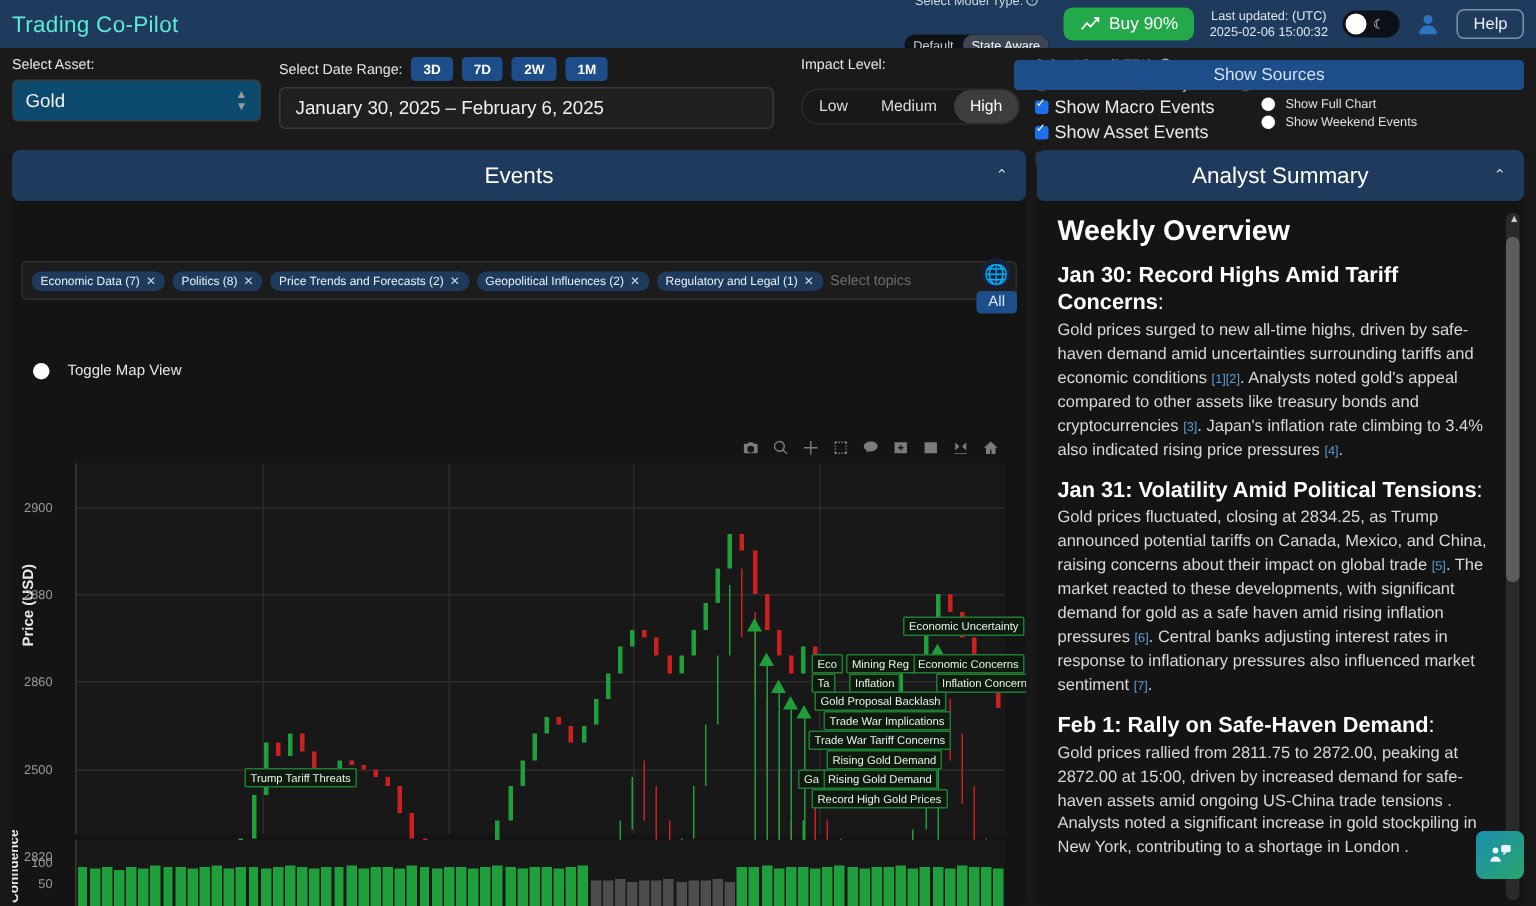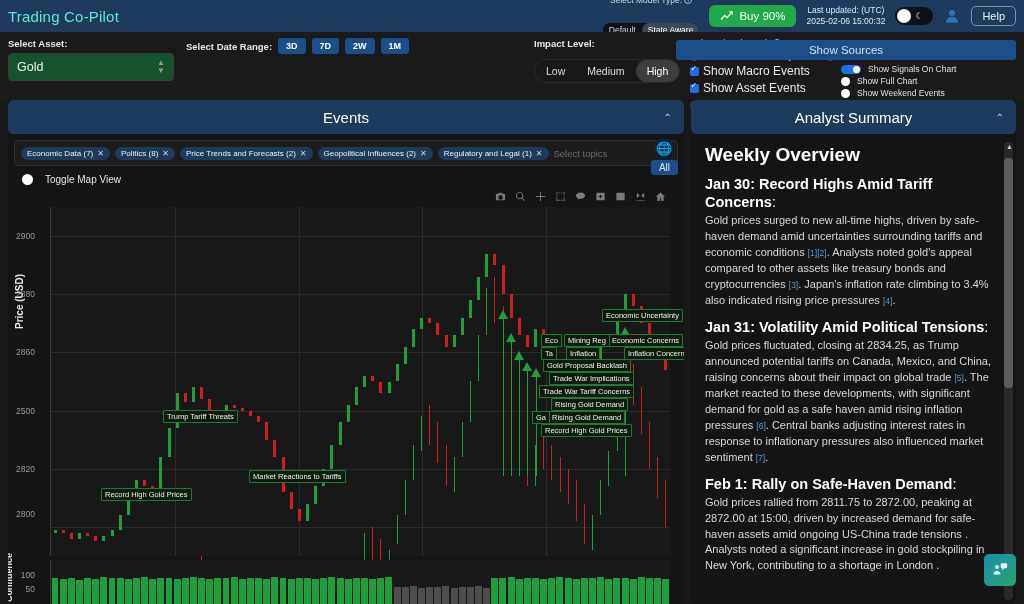--- a/index.html
+++ b/index.html
@@ -52,24 +52,24 @@
   .help-btn {
     border:1px solid #7d93ad; border-radius:5px; padding:3px 10px;
     font-size:11px; color:#eaeff5; background:transparent;
   }
 
   
   .controls {
     height:68px; background:#1a1a1a; display:flex; align-items:flex-start;
     padding:6px 8px 0 8px; position:relative;
   }
-  .ctl-label { font-size:9.5px; font-weight:bold; color:#e6e6e6; margin-bottom:4px; display:block; }
+  .ctl-label { font-size:9.5px; font-weight:normal; color:#e6e6e6; margin-bottom:4px; display:block; }
   .asset-col { width:166px; }
   .select-box {
-    background:#14532d; border:1px solid #3a3a3a; border-radius:4px;
+    background:#0c4a6e; border:1px solid #3a3a3a; border-radius:4px;
     height:28px; display:flex; align-items:center; padding:0 8px;
     font-size:12.5px; color:#f0f0f0; justify-content:space-between;
   }
   .chev-ud { font-size:8px; color:#9a9a9a; line-height:1; display:flex; flex-direction:column; }
 
   .date-col { margin-left:12px; width:330px; }
   .date-head { display:flex; align-items:center; gap:6px; margin-bottom:4px; }
   .rng-btn {
     background:#1d4e89; color:#fff; border-radius:3px; font-size:9px;
     padding:3px 8px; border:none; font-weight:bold;
@@ -125,21 +125,21 @@
   
   .main { display:flex; gap:7px; padding:0 8px; height:calc(604px - 32px - 68px); }
   .panel { background:#141414; border-radius:5px; overflow:hidden; }
   .panel-head {
     background:#1e3a5c; height:34px; display:flex; align-items:center;
     justify-content:center; position:relative; border-radius:5px;
   }
   .panel-head .title { font-size:15px; color:#fff; }
   .panel-head .caret { position:absolute; right:12px; font-size:10px; color:#cfd8e3; }
 
-  .events-panel { flex:0 0 676px; display:flex; flex-direction:column; }
+  .events-panel { flex:0 0 676px; display:flex; flex-direction:column;gap:34px; }
   .topics-row { display:flex; align-items:center; padding:6px 6px 0 6px; gap:6px; position:relative; }
   .topics-box {
     flex:1; background:#1c1c1c; border:1px solid #2e2e2e; border-radius:4px;
     min-height:26px; display:flex; align-items:center; gap:5px; padding:3px 6px;
     position:relative;
   }
   .chip {
     background:#1e3a5c; border-radius:10px; padding:2px 6px; font-size:8px;
     color:#eaf1f8; display:inline-flex; align-items:center; gap:4px; white-space:nowrap;
   }
@@ -280,20 +280,21 @@
   </div>
 
   <div class="date-col">
     <div class="date-head">
       <span class="ctl-label" style="margin:0">Select Date Range:</span>
       <button class="rng-btn">3D</button>
       <button class="rng-btn">7D</button>
       <button class="rng-btn">2W</button>
       <button class="rng-btn">1M</button>
     </div>
+    <div class="date-field">January 30, 2025 – February 6, 2025</div>
   </div>
 
   <div class="impact-col">
     <span class="ctl-label">Impact Level:</span>
     <div class="impact-seg">
       <span>Low</span>
       <span>Medium</span>
       <span class="active">High</span>
     </div>
   </div>
@@ -321,26 +322,20 @@
     </div>
     <div class="chk-row">
       <span class="chk"></span>
       <span class="txt">Show Sector Events</span>
     </div>
   </div>
 
   <div class="sources-col">
     <button class="show-sources">Show Sources</button>
     <div class="src-toggles">
-      <div class="st-row">
-        <span class="st-pill">
-            <span class="kn"></span>
-          </span>
-        <span class="txt">Show Signals On Chart</span>
-      </div>
       <div class="st-row">
         <span class="st-dot"></span>
         <span class="txt">Show Full Chart</span>
       </div>
       <div class="st-row">
         <span class="st-dot"></span>
         <span class="txt">Show Weekend Events</span>
       </div>
     </div>
   </div>

